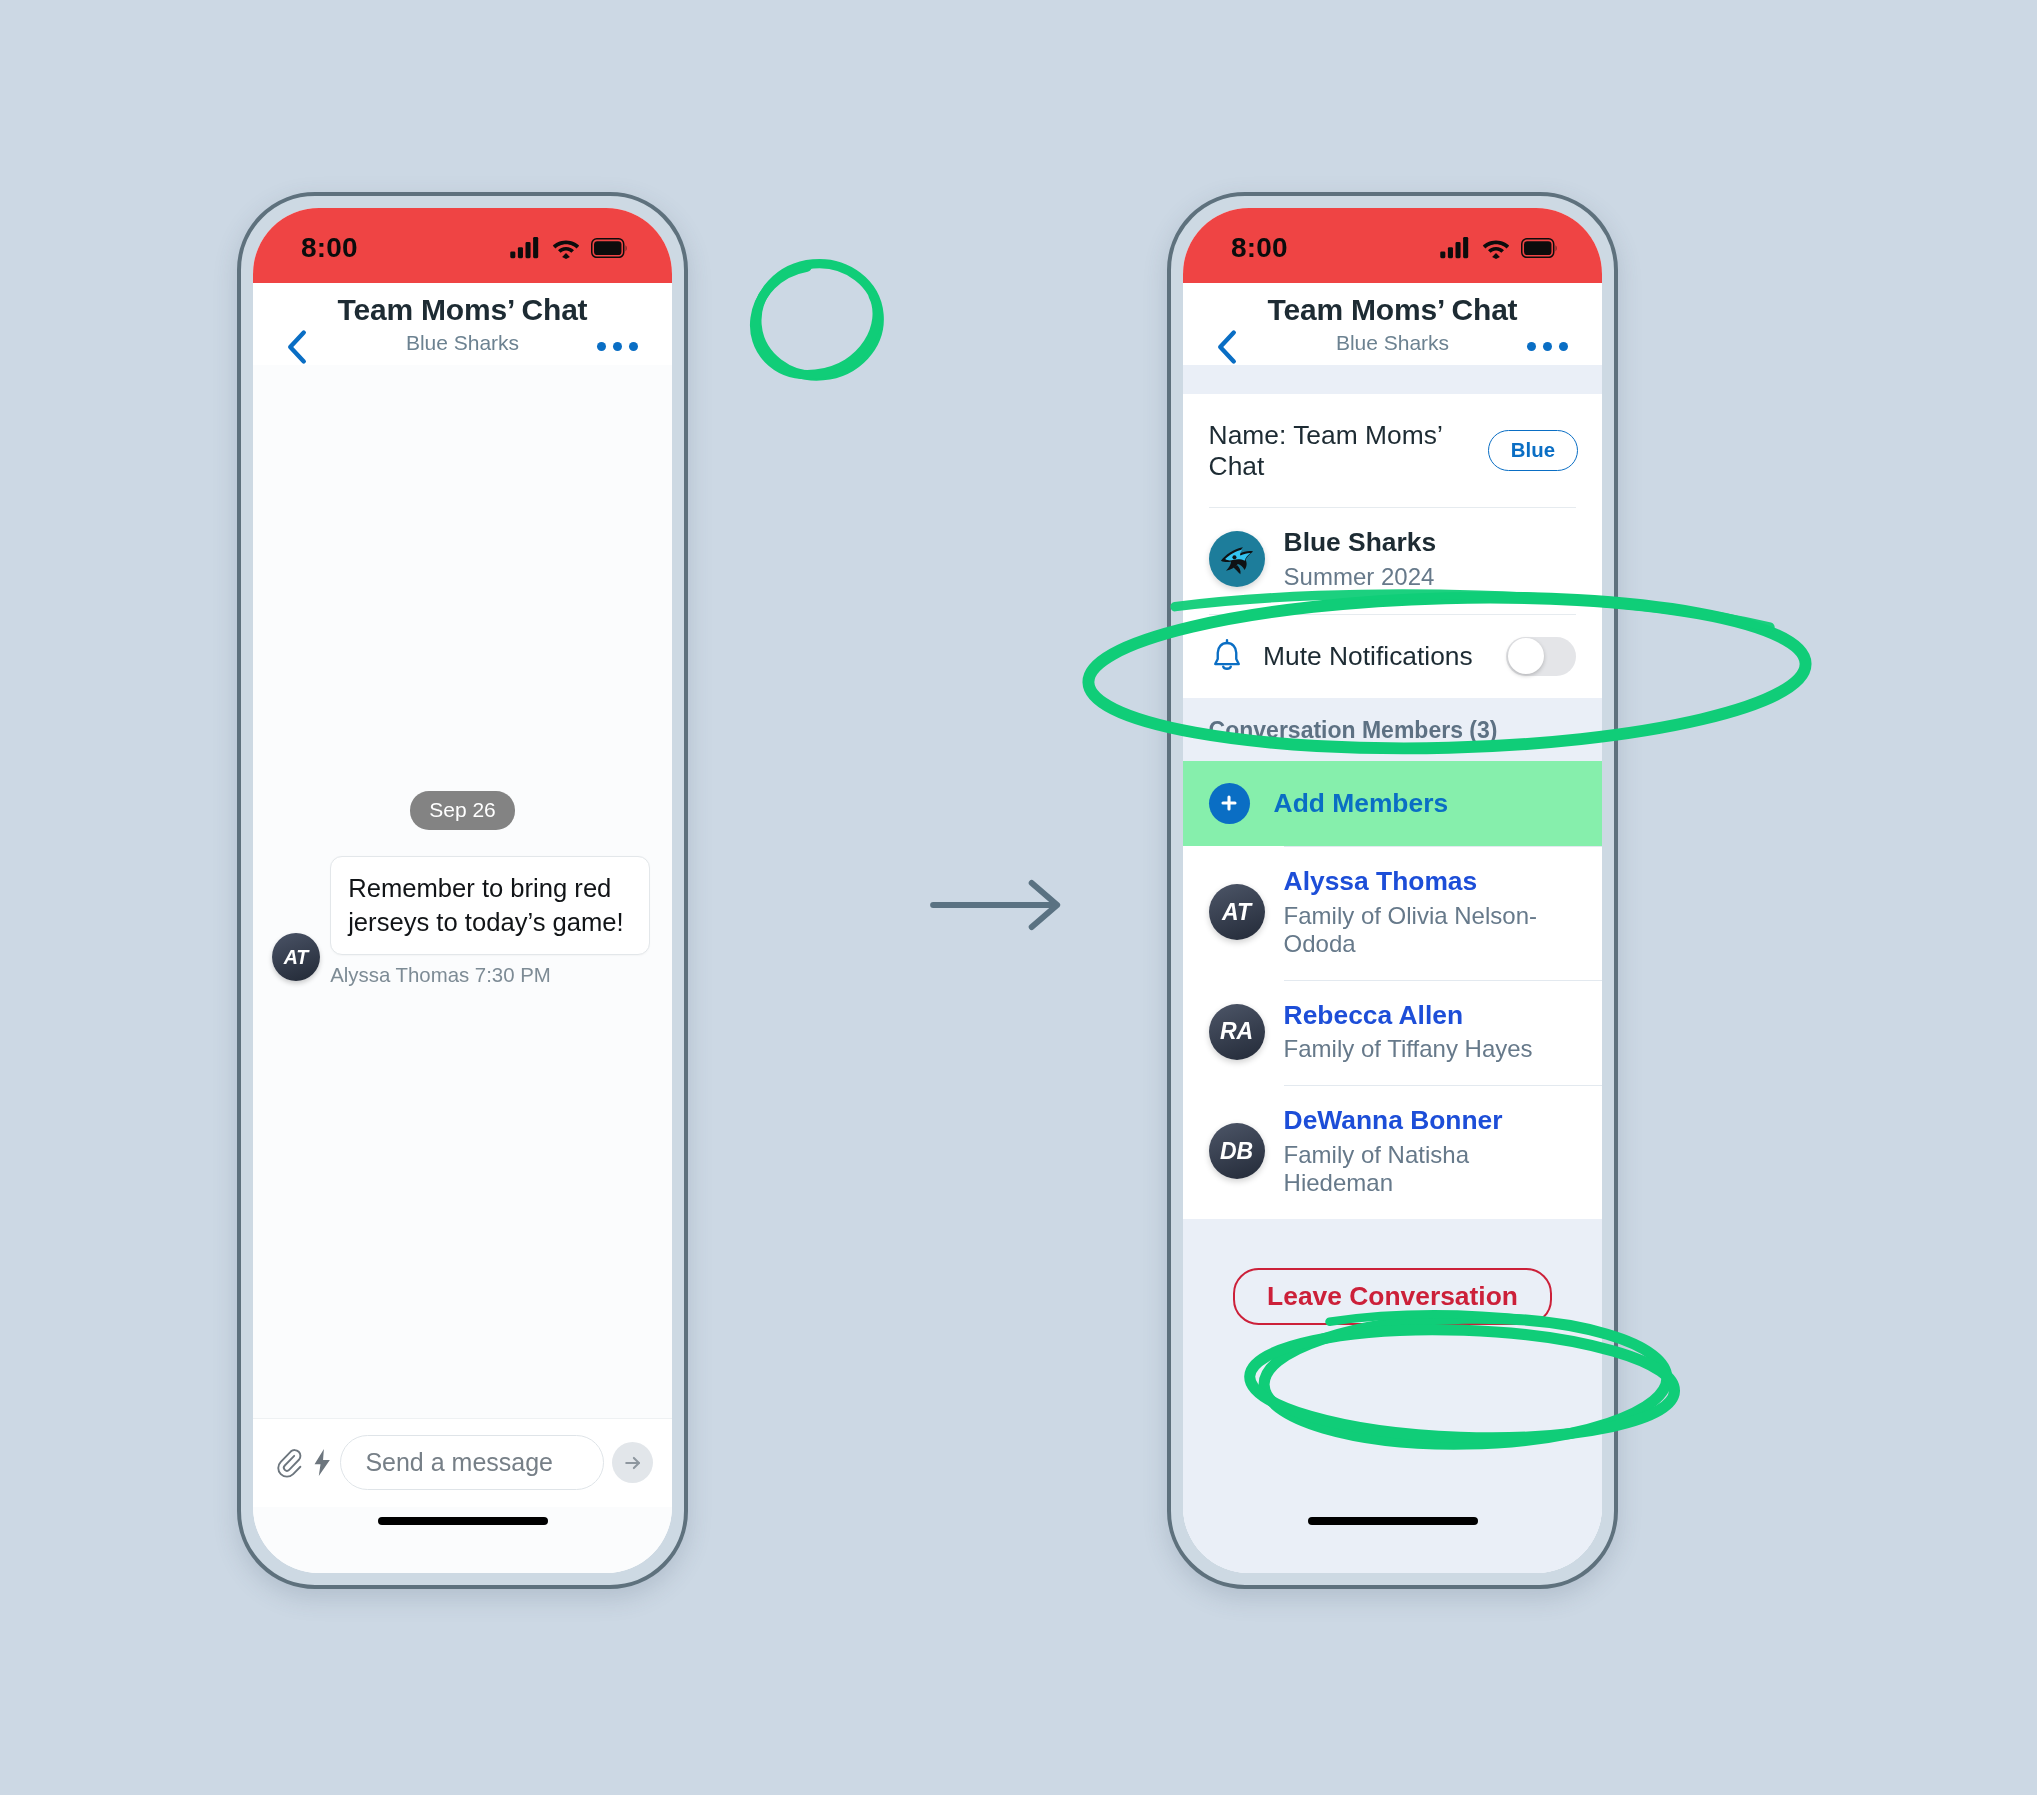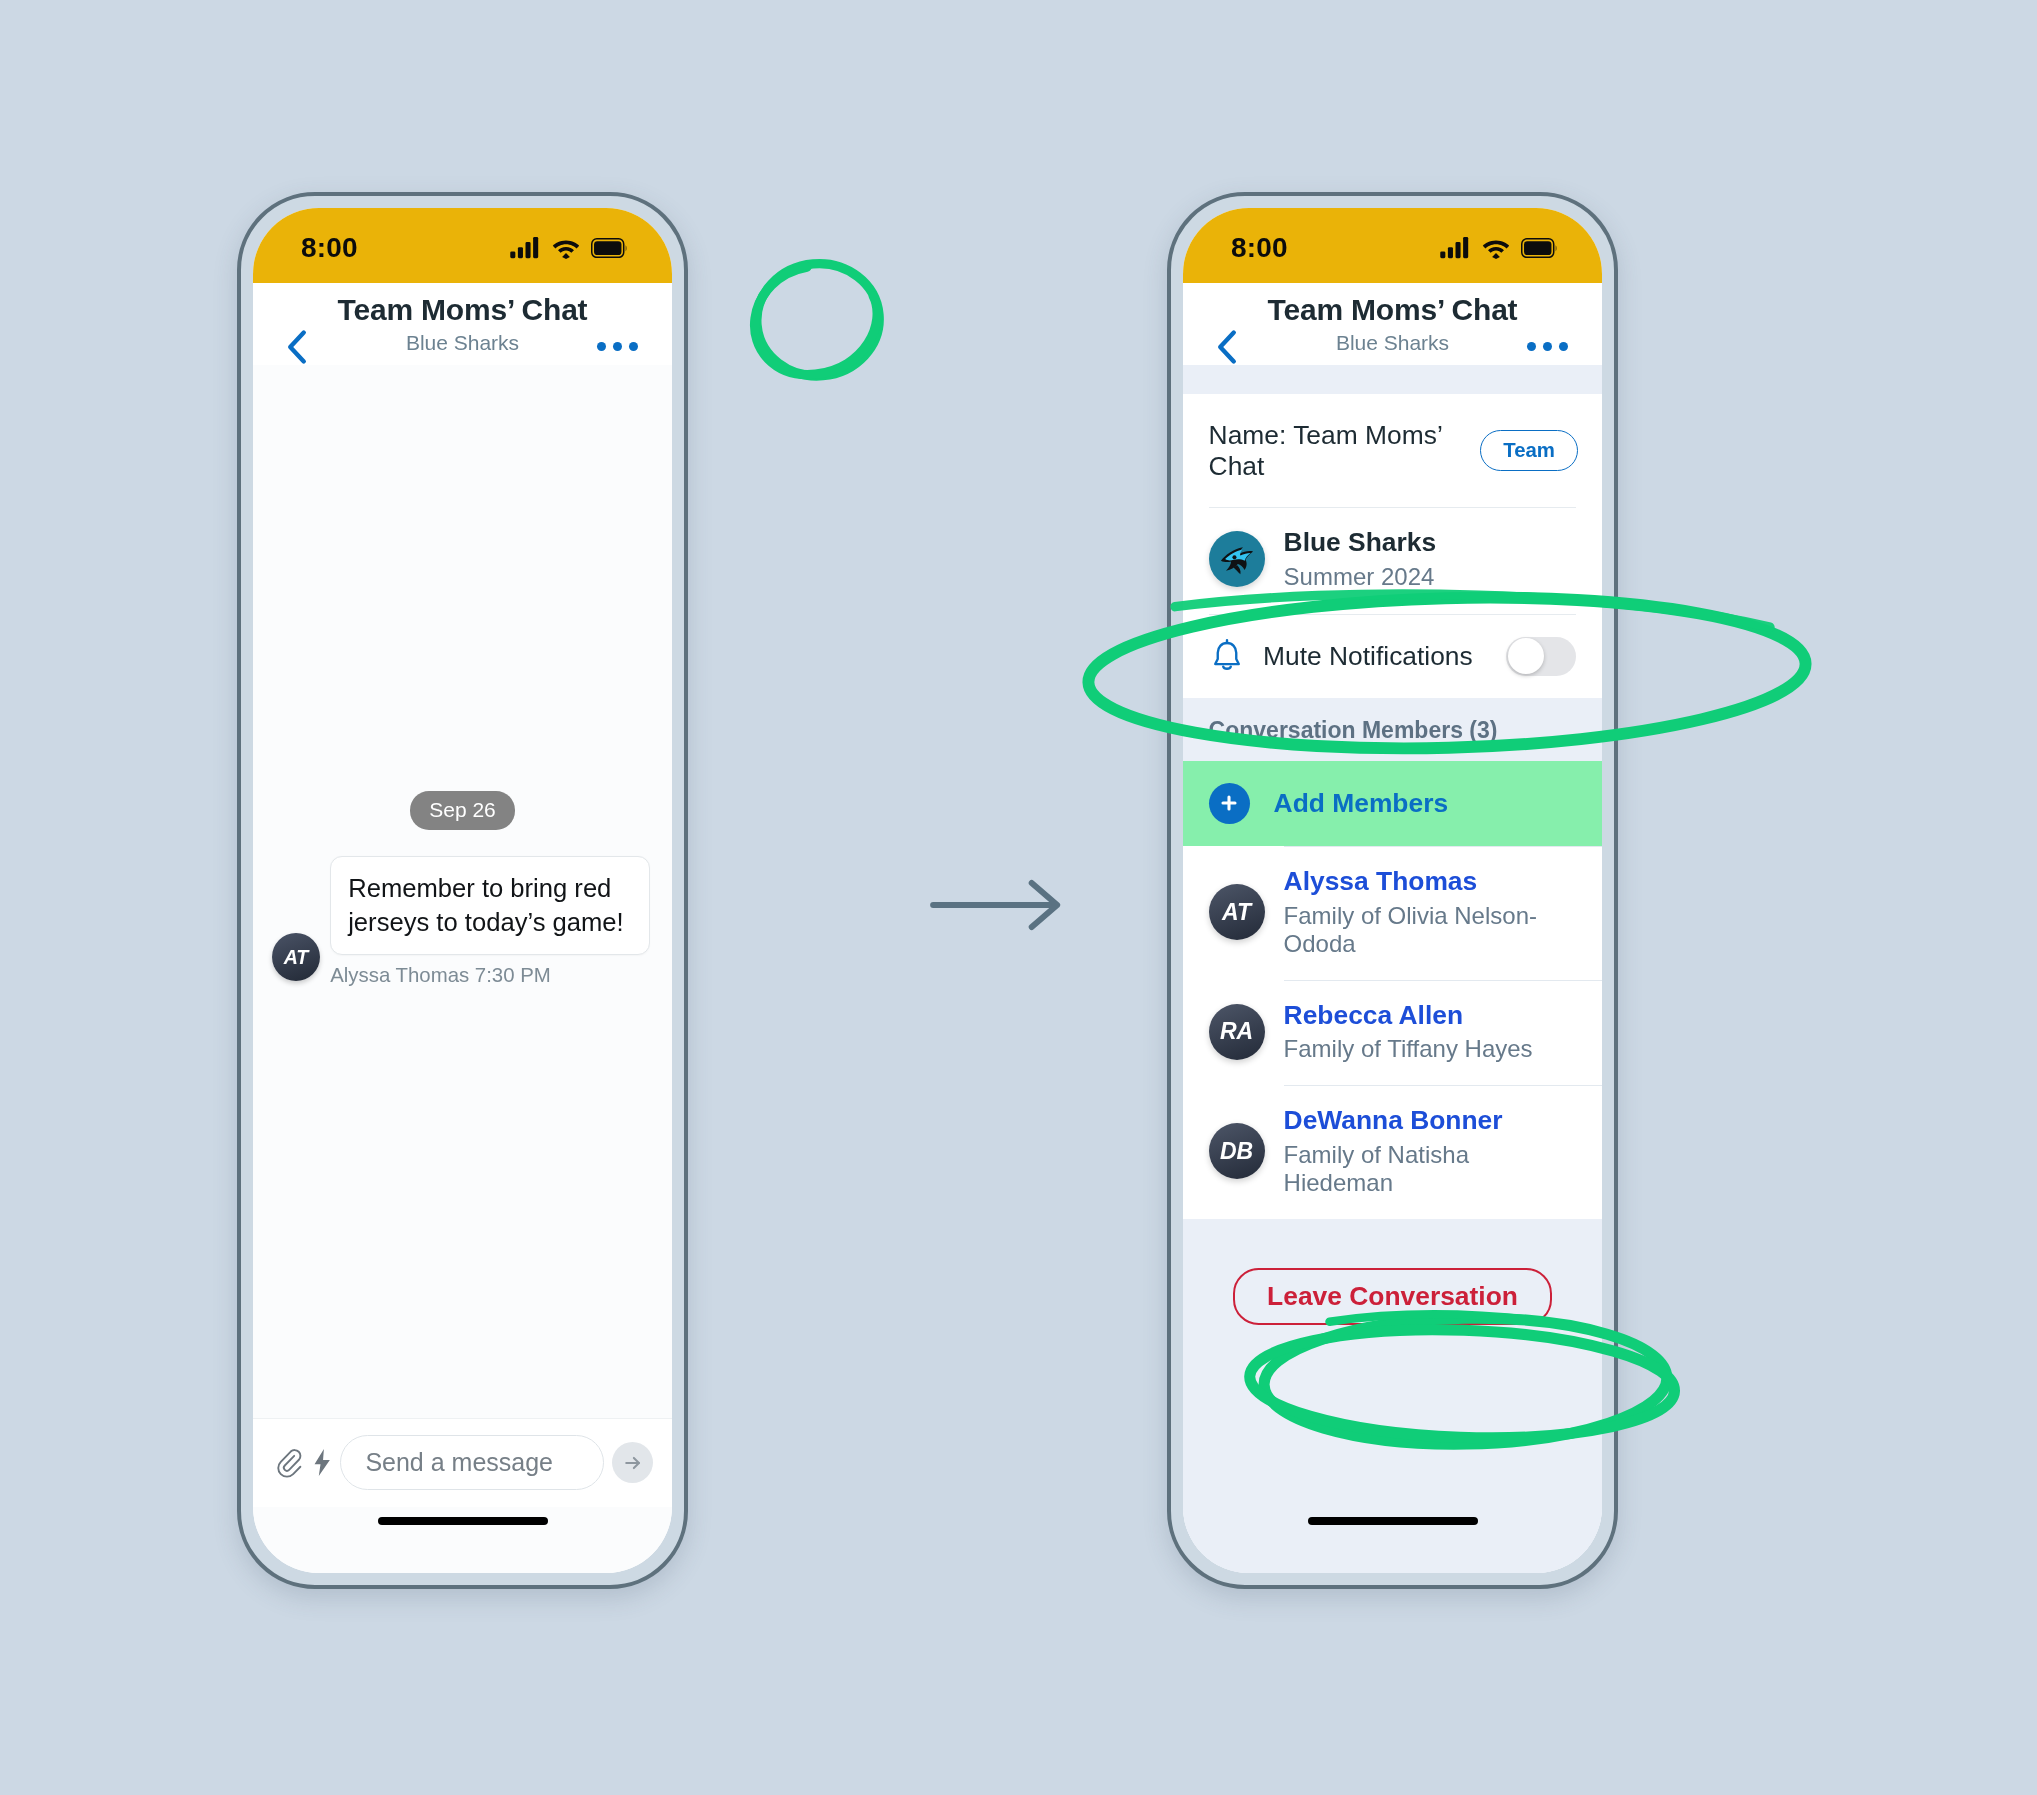--- a/index.html
+++ b/index.html
@@ -32,21 +32,21 @@
     display:flex;flex-direction:column;
   }
   #phone-left{left:237px;top:192px;}
   #phone-right{left:1167px;top:192px;}
 
   
   .status-bar{
     height:75px;flex:0 0 75px;
     display:flex;align-items:center;justify-content:space-between;
     padding:5.1px 44px 0 48px;box-sizing:border-box;
-    background:#eab308;
+    background:#ef4444;
   }
   .status-time{font-size:28px;font-weight:bold;color:#0c0c0c;letter-spacing:0.2px;}
   .status-icons{display:flex;align-items:center;gap:11px;}
 
   
   .nav-header{
     flex:0 0 82px;background:#fff;
     display:flex;align-items:flex-end;
     padding:0 29px 0 25.6px;box-sizing:border-box;
     position:relative;
@@ -329,21 +329,21 @@
           <i></i>
       </div>
     </div>
 
     <div class="settings">
       <div class="spacer-band"></div>
 
       <div class="card">
         <div class="name-row">
           <div class="name-text">Name: Team Moms’ Chat</div>
-          <button class="edit-btn">Team</button>
+          <button class="edit-btn">Blue</button>
         </div>
         <div class="divider"></div>
         <div class="team-row">
           <div class="team-avatar">
             <svg width="44" height="44" viewBox="0 0 52 52">
               <path d="M7 28 C12 21 22 14 33 12 C30 15 29 18 29 20 C34 17 40 16 45 17 C41 20 38 23 36 27 C38 30 38 35 35 39 C33 35 30 33 27 32 C24 36 19 39 13 40 C17 36 19 32 19 29 C15 30 11 30 7 28 Z" fill="#0f1214"></path>
               <path d="M12 26 C17 21 25 16 32 15 C30 18 29 20 30 22 C34 20 38 19 42 19 C38 22 36 25 35 28 C31 26 26 26 22 27 C18 28 15 28 12 26 Z" fill="#33c3f0"></path>
               <circle cx="23" cy="24" r="2.4" fill="#0f1214"></circle>
               <path d="M26 33 C29 36 31 40 30 44 C27 41 24 38 22 36 Z" fill="#0f1214"></path>
             </svg>

